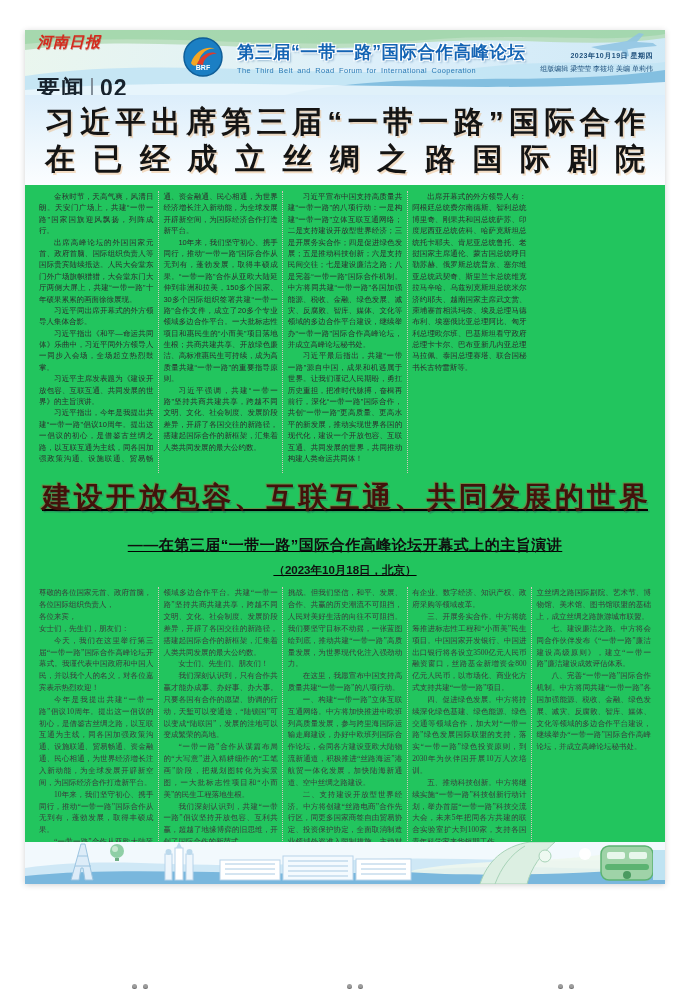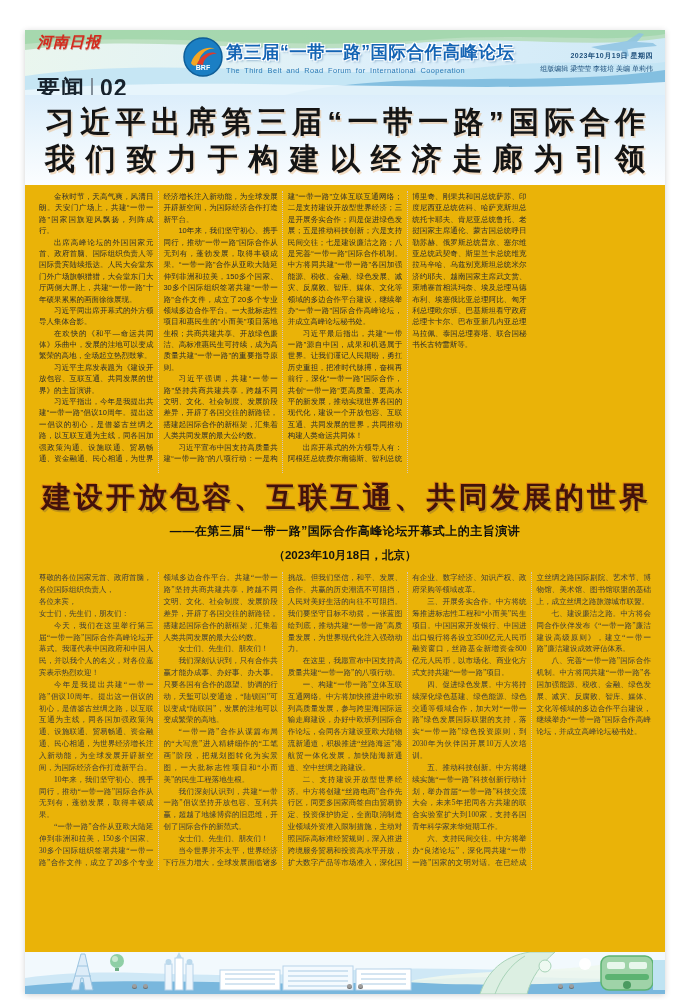--- a/index.html
+++ b/index.html
@@ -1,29 +1,29 @@
 <!DOCTYPE html>
 <html><head>
 <meta charset="utf-8">
 <style>
   html,body{margin:0;padding:0;background:#ffffff;}
   .canvas{position:relative;width:690px;height:1000px;background:#ffffff;overflow:hidden;
           font-family:"Liberation Sans",sans-serif;}
-  .page{position:absolute;left:25px;top:30px;width:640px;height:964px;background:#eab308;
+  .page{position:absolute;left:25px;top:30px;width:640px;height:854px;background:#22c55e;
         box-shadow:0 1px 6px rgba(0,0,0,.18);overflow:hidden;}
 
   
   .hdr{position:relative;height:65px;background:linear-gradient(100deg,#eaf6ee 0%,#ddeffa 55%,#cfe9f6 100%);overflow:hidden;}
   .hdr svg.waves{position:absolute;left:0;top:0;}
   .mast{position:absolute;left:12px;top:3px;z-index:3;}
   .mast .logo{font-family:"Liberation Serif",serif;font-style:italic;font-weight:bold;
               font-size:15px;color:#d42a1e;letter-spacing:1px;text-shadow:.5px .5px 0 rgba(160,20,10,.35);}
   .mast .sec{margin-top:21px;font-size:23px;color:#17222c;font-weight:600;letter-spacing:1px;}
   .mast .sec .bar{color:#7c8894;font-weight:300;margin:0 4px;}
-  .forum{position:absolute;left:158px;top:7px;display:flex;align-items:center;gap:3px;z-index:3;}
+  .forum{position:absolute;left:158px;top:7px;display:flex;align-items:center;gap:14px;z-index:3;}
   .forum .cn{font-size:17.5px;font-weight:900;color:#1464b4;letter-spacing:.5px;
              text-shadow:1px 1px 0 #fff,-1px -1px 0 #fff,1px -1px 0 #fff,-1px 1px 0 #fff,2px 2px 2px rgba(20,80,140,.35);}
   .forum .en{margin-top:2px;font-size:7.4px;color:#2a7ab5;letter-spacing:.4px;word-spacing:2px;}
   .meta{position:absolute;right:12px;top:20px;z-index:3;text-align:right;font-size:7px;
         color:#1c4e7a;line-height:1.8;}
   .meta .d{font-weight:bold;letter-spacing:.5px;}
   .plane{position:absolute;right:6px;top:1px;z-index:2;opacity:.85;}
 
   
   .hero{height:90px;background:linear-gradient(#dceefb 0%,#eef7fd 55%,#fbfdff 100%);padding-top:9px;box-sizing:border-box;}
@@ -31,25 +31,25 @@
   .h1line{display:block;font-size:30px;line-height:1.23;font-weight:900;color:#141414;
           text-align:justify;text-align-last:justify;
           text-shadow:1.5px 1.5px 0 rgba(236,150,60,.30);}
   .body1{margin:6px 14px 0;height:282px;column-count:5;column-gap:10px;column-fill:auto;
          column-rule:1px dotted #d5c4bd;overflow:hidden;font-size:7.5px;line-height:1.52;
          text-align:justify;color:#2d2d2d;}
   .body1 p,.body2 p{margin:0;text-indent:2em;}
   .lead b{font-weight:bold;}
 
   
-  .a2head{margin-top:8px;text-align:center;}
+  .a2head{margin-top:8px;text-align:center;text-decoration:underline;}
   .h2line{display:block;width:606px;margin:0 auto;font-size:29px;font-weight:900;color:#42120b;
           text-align:justify;text-align-last:justify;line-height:1.15;
           text-shadow:-1px -1px 0 rgba(214,58,38,.38),1.5px 1.5px 0 rgba(45,45,90,.22);}
-  .sub{margin-top:9px;font-size:12px;color:#0f0f0f;font-weight:600;letter-spacing:.5px;}
+  .sub{margin-top:22px;font-size:15px;color:#0f0f0f;font-weight:600;letter-spacing:.5px;}
   .dline{margin-top:8px;font-size:11.5px;font-weight:bold;color:#111;}
   .byline{margin-top:7px;font-size:13.5px;font-family:"Liberation Serif",serif;font-style:italic;
           color:#191919;letter-spacing:2px;}
   .body2{margin:9px 14px 0;height:298px;column-count:5;column-gap:10px;column-fill:auto;
          column-rule:1px dotted #d5c4bd;overflow:hidden;font-size:7.5px;line-height:1.58;
          text-align:justify;color:#3a3a3a;font-family:"Liberation Serif",serif;}
   .salute p{text-indent:0;margin:0;}
 
   
   .foot{position:absolute;left:0;bottom:0;width:640px;height:42px;}
@@ -101,30 +101,30 @@
 
       <div class="meta">
         <div class="d">2023年10月19日 星期四</div>
         <div>组版编辑 梁莹莹 李筱培 美编 单莉伟</div>
       </div>
     </div>
 
     <div class="hero">
       <div class="h1wrap">
         <span class="h1line">习近平出席第三届“一带一路”国际合作</span>
-        <span class="h1line">我们致力于构建以经济走廊为引领</span>
+        <span class="h1line">在已经成立丝绸之路国际剧院</span>
       </div>
     </div>
 
     <div class="body1">
       <div>
           <p>金秋时节，天高气爽，风清日朗。天安门广场上，共建“一带一路”国家国旗迎风飘扬，列阵成行。</p>
           <p>出席高峰论坛的外国国家元首、政府首脑、国际组织负责人等国际贵宾陆续抵达。人民大会堂东门外广场旗帜猎猎，大会堂东门大厅两侧大屏上，共建“一带一路”十年硕果累累的画面徐徐展现。</p>
           <p>习近平同出席开幕式的外方领导人集体合影。</p>
-          <p>在欢快的《和平—命运共同体》乐曲中，发展的洼地可以变成繁荣的高地，全场起立热烈鼓掌。</p>
+          <p>习近平指出《和平—命运共同体》乐曲中，习近平同外方领导人一同步入会场，全场起立热烈鼓掌。</p>
           <p>习近平主席发表题为《建设开放包容、互联互通、共同发展的世界》的主旨演讲。</p>
           <p>习近平指出，今年是我提出共建“一带一路”倡议10周年。提出这一倡议的初心，是借鉴古丝绸之路，以互联互通为主线，同各国加强政策沟通、设施联通、贸易畅通、资金融通、民心相通，为世界经济增长注入新动能，为全球发展开辟新空间，为国际经济合作打造新平台。</p>
           <p>10年来，我们坚守初心、携手同行，推动“一带一路”国际合作从无到有，蓬勃发展，取得丰硕成果。“一带一路”合作从亚欧大陆延伸到非洲和拉美，150多个国家、30多个国际组织签署共建“一带一路”合作文件，成立了20多个专业领域多边合作平台。一大批标志性项目和惠民生的“小而美”项目落地生根；共商共建共享、开放绿色廉洁、高标准惠民生可持续，成为高质量共建“一带一路”的重要指导原则。</p>
           <p>习近平强调，共建“一带一路”坚持共商共建共享，跨越不同文明、文化、社会制度、发展阶段差异，开辟了各国交往的新路径，搭建起国际合作的新框架，汇集着人类共同发展的最大公约数。</p>
           <p>习近平宣布中国支持高质量共建“一带一路”的八项行动：一是构建“一带一路”立体互联互通网络；二是支持建设开放型世界经济；三是开展务实合作；四是促进绿色发展；五是推动科技创新；六是支持民间交往；七是建设廉洁之路；八是完善“一带一路”国际合作机制。中方将同共建“一带一路”各国加强能源、税收、金融、绿色发展、减灾、反腐败、智库、媒体、文化等领域的多边合作平台建设，继续举办“一带一路”国际合作高峰论坛，并成立高峰论坛秘书处。</p>
           <p>习近平最后指出，共建“一带一路”源自中国，成果和机遇属于世界。让我们谨记人民期盼，勇扛历史重担，把准时代脉搏，奋楫再前行，深化“一带一路”国际合作，共创“一带一路”更高质量、更高水平的新发展，推动实现世界各国的现代化，建设一个开放包容、互联互通、共同发展的世界，共同推动构建人类命运共同体！</p>
           <p>出席开幕式的外方领导人有：阿根廷总统费尔南德斯、智利总统博里奇、刚果共和国总统萨苏、印度尼西亚总统佐科、哈萨克斯坦总统托卡耶夫、肯尼亚总统鲁托、老挝国家主席通伦、蒙古国总统呼日勒苏赫、俄罗斯总统普京、塞尔维亚总统武契奇、斯里兰卡总统维克拉马辛哈、乌兹别克斯坦总统米尔济约耶夫、越南国家主席武文赏、柬埔寨首相洪玛奈、埃及总理马德布利、埃塞俄比亚总理阿比、匈牙利总理欧尔班、巴基斯坦看守政府总理卡卡尔、巴布亚新几内亚总理马拉佩、泰国总理赛塔、联合国秘书长古特雷斯等。</p>
         </div>
     </div>
 

